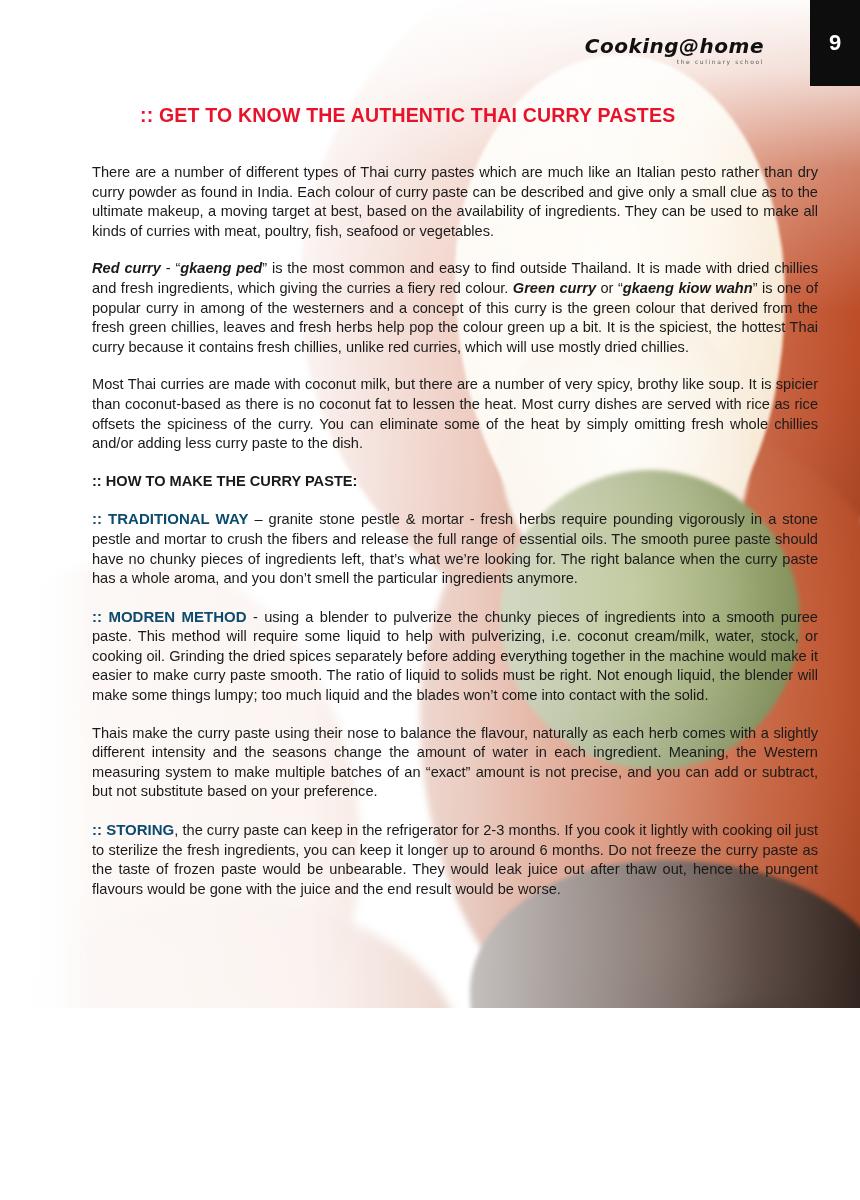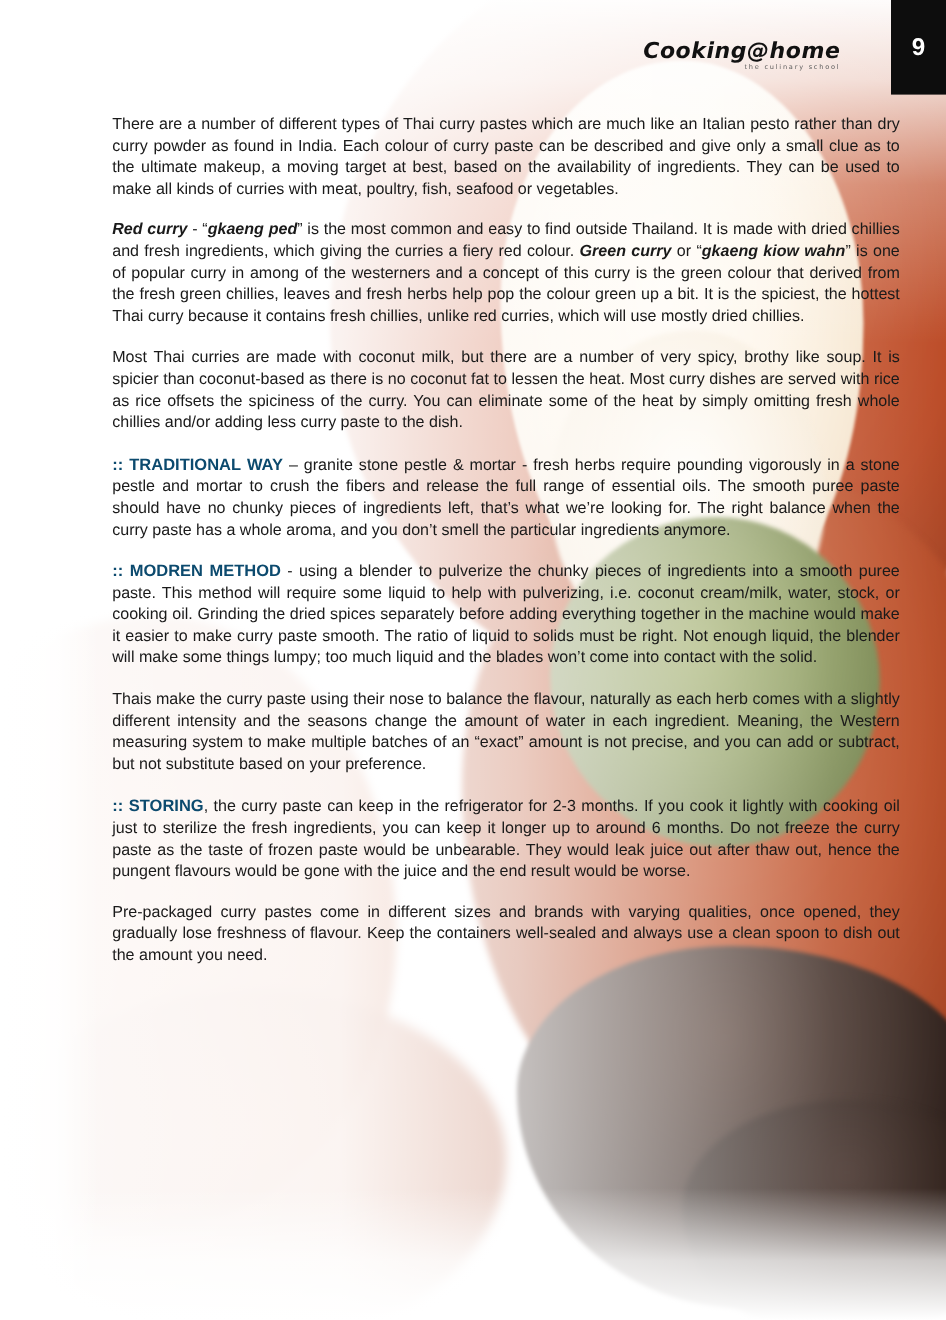--- a/index.html
+++ b/index.html
@@ -3,21 +3,21 @@
 <meta charset="utf-8">
 <style>
   html, body {
     margin: 0;
     padding: 0;
     background: #ffffff;
   }
   .page {
     position: relative;
     width: 860px;
-    height: 1200px;
+    height: 1008px;
     overflow: hidden;
     background: #ffffff;
     font-family: "Liberation Sans", sans-serif;
   }
 
   
   .bg-photo {
     position: absolute;
     left: 0;
     top: 0;
@@ -211,21 +211,21 @@
   }
   .doc-title {
     color: #e8132b;
     font-family: "Liberation Sans", sans-serif;
     font-weight: bold;
     font-size: 19.5px;
     letter-spacing: 0.2px;
     margin: 0 0 36px 52px;
   }
   p.body {
-    margin: 0 0 18px 14px;
+    margin: 0 0 18px 4px;
     font-family: "Liberation Sans", sans-serif;
     font-size: 14.6px;
     line-height: 19.6px;
     color: #1a1a1a;
     text-align: justify;
     text-justify: inter-word;
   }
   .sec-head {
     font-weight: bold;
     font-size: 15px;
@@ -258,32 +258,33 @@
   <div class="header">
     <div class="brand">
       <div class="brand-main">Cooking@home</div>
       <div class="brand-sub">the culinary school</div>
     </div>
     <div class="page-number-tab">9</div>
   </div>
 
   <div class="content">
 
+    <h1 class="doc-title">:: GET TO KNOW THE AUTHENTIC THAI CURRY PASTES</h1>
 
     <p class="body">There are a number of different types of Thai curry pastes which are much like an Italian pesto rather than dry curry powder as found in India.  Each colour of curry paste can be described and give only a small clue as to the ultimate makeup, a moving target at best, based on the availability of ingredients.  They can be used to make all kinds of curries with meat, poultry, fish, seafood or vegetables.</p>
 
     <p class="body"><span class="b">Red curry</span><span> - “</span><span class="b">gkaeng ped</span><span>” is the most common and easy to find outside Thailand.  It is made with dried chillies and fresh ingredients, which giving the curries a fiery red colour.  </span><span class="b">Green curry</span><span> or “</span><span class="b">gkaeng kiow wahn</span><span>” is one of popular curry in among of the westerners and a concept of this curry is the green colour that derived from the fresh green chillies, leaves and fresh herbs help pop the colour green up a bit.  It is the spiciest, the hottest Thai curry because it contains fresh chillies, unlike red curries, which will use mostly dried chillies.</span></p>
 
     <p class="body">Most Thai curries are made with coconut milk, but there are a number of very spicy, brothy like soup. It is spicier than coconut-based as there is no coconut fat to lessen the heat.  Most curry dishes are served with rice as rice offsets the spiciness of the curry.  You can eliminate some of the heat by simply omitting fresh whole chillies and/or adding less curry paste to the dish.</p>
 
+    <p class="body sec-head">:: HOW TO MAKE THE CURRY PASTE:</p>
 
     <p class="body"><span class="sec-head">:: TRADITIONAL WAY</span><span> – granite stone pestle &amp; mortar - fresh herbs require pounding vigorously in a stone pestle and mortar to crush the fibers and release the full range of essential oils.  The smooth puree paste should have no chunky pieces of ingredients left, that’s what we’re looking for.  The right balance when the curry paste has a whole aroma, and you don’t smell the particular ingredients anymore.</span></p>
 
     <p class="body"><span class="sec-head">:: MODREN METHOD</span><span> - using a blender to pulverize the chunky pieces of ingredients into a smooth puree paste.  This method will require some liquid to help with pulverizing, i.e. coconut cream/milk, water, stock, or cooking oil. Grinding the dried spices separately before adding everything together in the machine would make it easier to make curry paste smooth.  The ratio of liquid to solids must be right.  Not enough liquid, the blender will make some things lumpy; too much liquid and the blades won’t come into contact with the solid.</span></p>
 
     <p class="body">Thais make the curry paste using their nose to balance the flavour, naturally as each herb comes with a slightly different intensity and the seasons change the amount of water in each ingredient.  Meaning, the Western measuring system to make multiple batches of an “exact” amount is not precise, and you can add or subtract, but not substitute based on your preference.</p>
 
     <p class="body"><span class="sec-head">:: STORING</span><span>, the curry paste can keep in the refrigerator for 2-3 months.   If you cook it lightly with cooking oil just to sterilize the fresh ingredients, you can keep it longer up to around 6 months.  Do not freeze the curry paste as the taste of frozen paste would be unbearable.  They would leak juice out after thaw out, hence the pungent flavours would be gone with the juice and the end result would be worse.</span></p>
 
-    <p class="body last">Pre-packaged curry pastes come in different sizes and brands with varying qualities, once opened, they gradually lose freshness of flavour. Keep the containers well-sealed and always use a clean spoon to dish out the amount you need.</p>
 
   </div>
 </div>
 
 </body></html>

